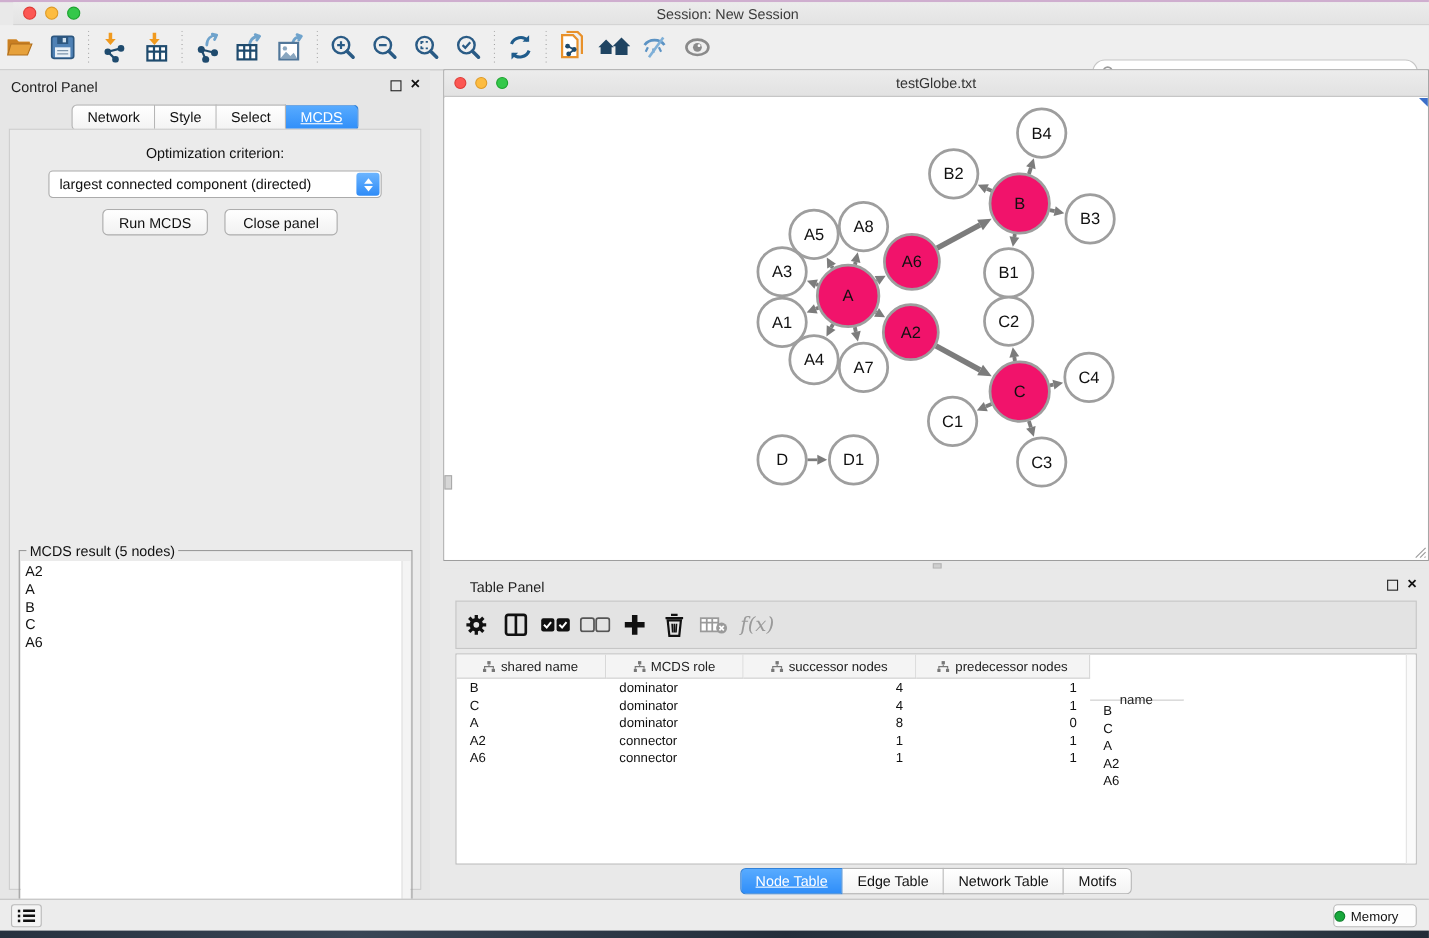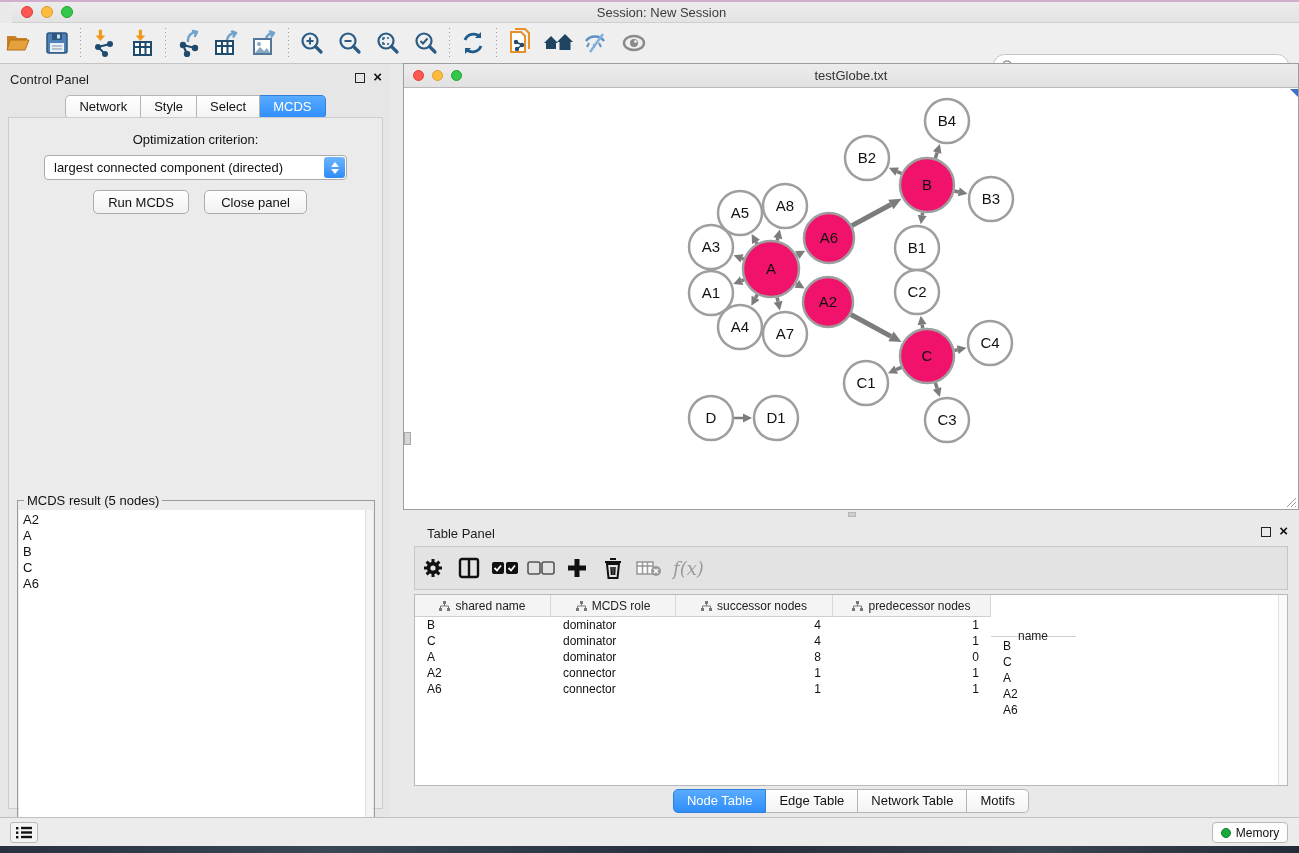--- a/index.html
+++ b/index.html
@@ -43,21 +43,21 @@
     color:#111; line-height:18px; }
   #cp-float { right:26px; } #cp-close { right:9px; }
   #cp-tabs { position:absolute; left:0; top:31px; width:100%; display:flex;
     justify-content:center; }
   .seg { font-size:13px; color:#111; background:linear-gradient(#ffffff,#f3f3f3);
     border:1px solid #b5b5b5; border-left:none; padding:3px 13px 4px; }
   .seg:first-child { border-left:1px solid #b5b5b5;
     border-radius:5px 0 0 5px; }
   .seg:last-child { border-radius:0 5px 5px 0; }
   .seg.active { background:linear-gradient(#58abff,#2f8ef9); color:#fff;
-    border-color:#3181d8; }
+    border-color:#3181d8;text-decoration:underline; }
   #cp-content { position:absolute; left:8px; top:53px; width:375px; height:692px;
     background:#ebebeb; border:1px solid #cdcdcd; }
   #opt-label { position:absolute; left:0; top:14px; width:100%; text-align:center;
     font-size:13px; color:#111; }
   #criterion-select { position:absolute; left:35px; top:37px; width:303px; height:25px;
     background:#fff; border:1px solid #ababab; border-radius:4px;
     display:flex; align-items:center; font-size:13px; color:#111;
     padding-left:9px; }
   #criterion-stepper { position:absolute; right:1px; top:1px; width:21px; height:21px;
     border-radius:3px; background:linear-gradient(#6cb5ff,#2e8bf7);
@@ -126,21 +126,21 @@
     justify-content:center; }
 
   
   #statusbar { left:0; top:817px; width:1299px; height:29px; background:#ececec;
     border-top:1px solid #c0c0c0; }
   #list-btn { position:absolute; left:10px; top:4px; width:28px; height:21px;
     background:#f4f4f4; border:1px solid #b9b9b9; border-radius:3px;
     display:flex; align-items:center; justify-content:center; }
   #memory-btn { position:absolute; right:11px; top:4px; width:76px; height:21px;
     background:#fdfdfd; border:1px solid #b9b9b9; border-radius:4px;
-    display:flex; align-items:center; justify-content:center; gap:5px;
+    display:flex; align-items:center; gap:5px;
     font-size:12px; color:#111; }
   #memory-dot { width:10px; height:10px; border-radius:50%; background:#18a83c;
     border:1px solid #0d7f2a; }
   #desktop-bottom { left:0; top:846px; width:1299px; height:7px;
     background:linear-gradient(90deg,#27313f,#3a4656 25%,#242e3b 55%,#38444f 80%,#222c38); }
 </style>
 </head>
 <body>
 
 <div class="abs" id="desktop-top"></div>

